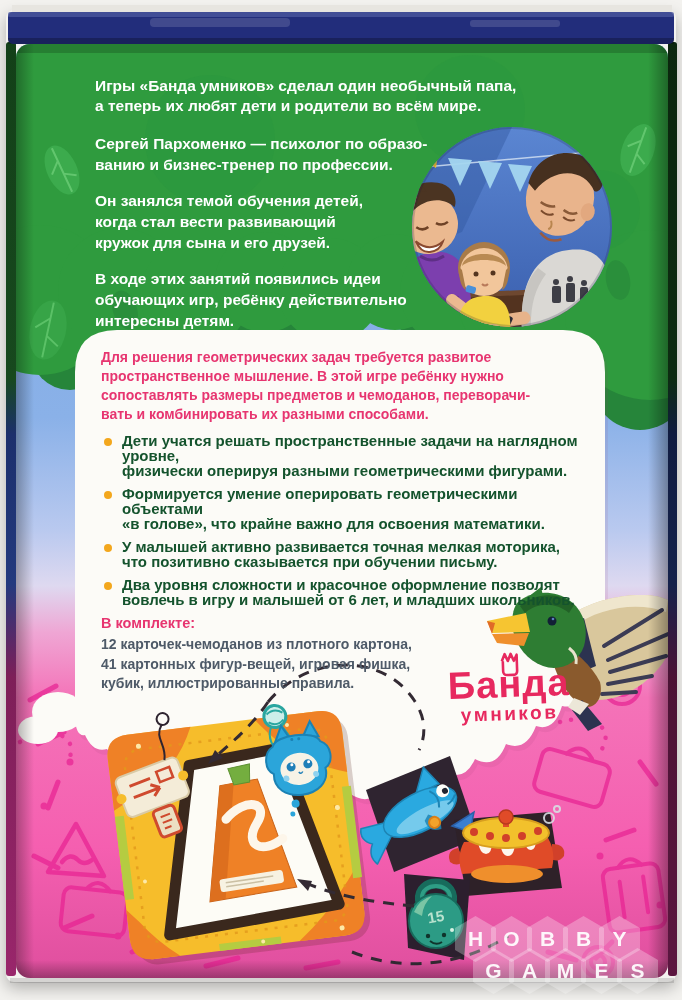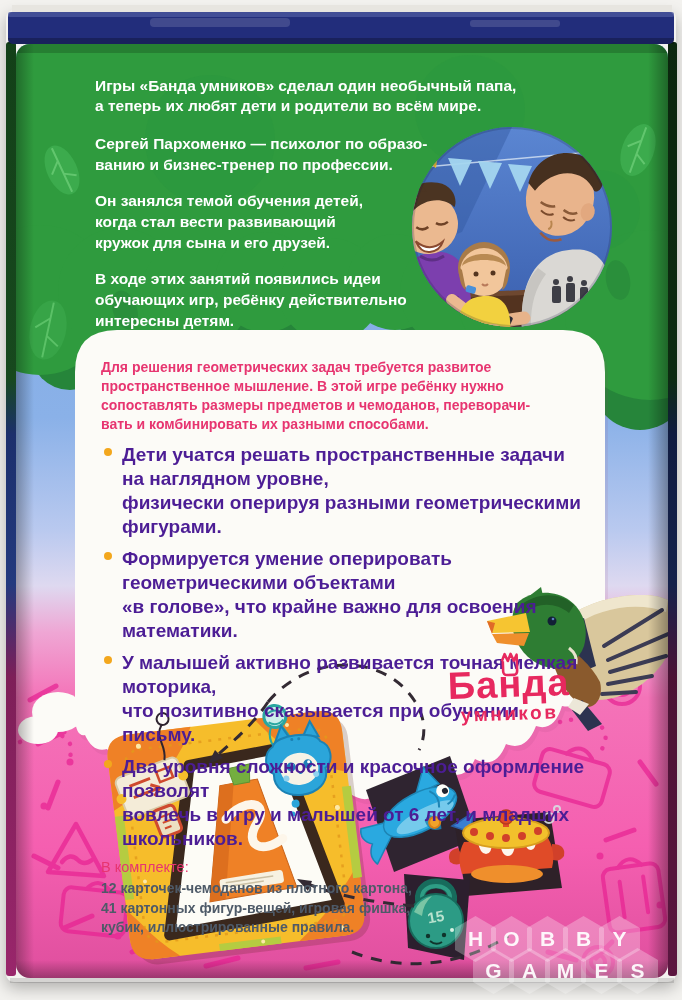--- a/index.html
+++ b/index.html
@@ -5,27 +5,27 @@
   html,body{margin:0;padding:0;background:#dedcd8;}
   .photo{position:relative;width:682px;height:1000px;background:#f3f2ef;overflow:hidden;
          font-family:"Liberation Sans",sans-serif;}
   .layer-svg{position:absolute;left:0;top:0;width:682px;height:1000px;z-index:1;}
   .pre{white-space:pre-line;font-weight:bold;}
   
   .top-text{position:absolute;left:95px;top:76px;width:470px;z-index:5;color:#ffffff;}
   .top-text p{margin:0 0 15px;font-size:15.5px;line-height:21px;}
   .top-text .lead{font-weight:bold;line-height:20px;margin-bottom:17px;}
   
-  .panel-copy{position:absolute;left:101px;top:358px;width:488px;z-index:5;}
+  .panel-copy{position:absolute;left:101px;top:348px;width:488px;z-index:5;}
   .panel-lead{color:#e73570;font-weight:bold;font-size:14px;line-height:19px;margin:0;}
   .bullets{list-style:none;margin:9px 0 0;padding:0;}
-  .bullets li{position:relative;padding-left:21px;margin-bottom:8px;font-size:19px;
-              line-height:24px;color:#4c1d95;}
+  .bullets li{position:relative;padding-left:21px;margin-bottom:8px;font-size:15px;
+              line-height:15px;color:#14532d;}
   .dot{position:absolute;left:3px;top:5px;width:8px;height:8px;border-radius:50%;background:#f3a71d;}
-  .contents-heading{color:#e73570;font-weight:normal;font-size:14.5px;margin:7px 0 0;}
+  .contents-heading{color:#e73570;font-weight:bold;font-size:14.5px;margin:7px 0 0;}
   .contents-text{font-size:14px;line-height:19.5px;color:#4e5a68;margin:4px 0 0;}
   
   .logo{position:absolute;left:424px;top:666px;width:170px;text-align:center;z-index:6;
         transform:rotate(-2deg);color:#e7295f;}
   .logo-line1{font-size:38px;font-weight:bold;line-height:36px;letter-spacing:1px;}
   .logo-line2{font-size:19px;font-weight:bold;letter-spacing:2.5px;margin-top:1px;}
   .logo-bulb{position:absolute;left:76px;top:-15px;}
   
   .wm-row{position:absolute;display:flex;z-index:20;}
   .wm-row1{left:455px;top:916px;}

